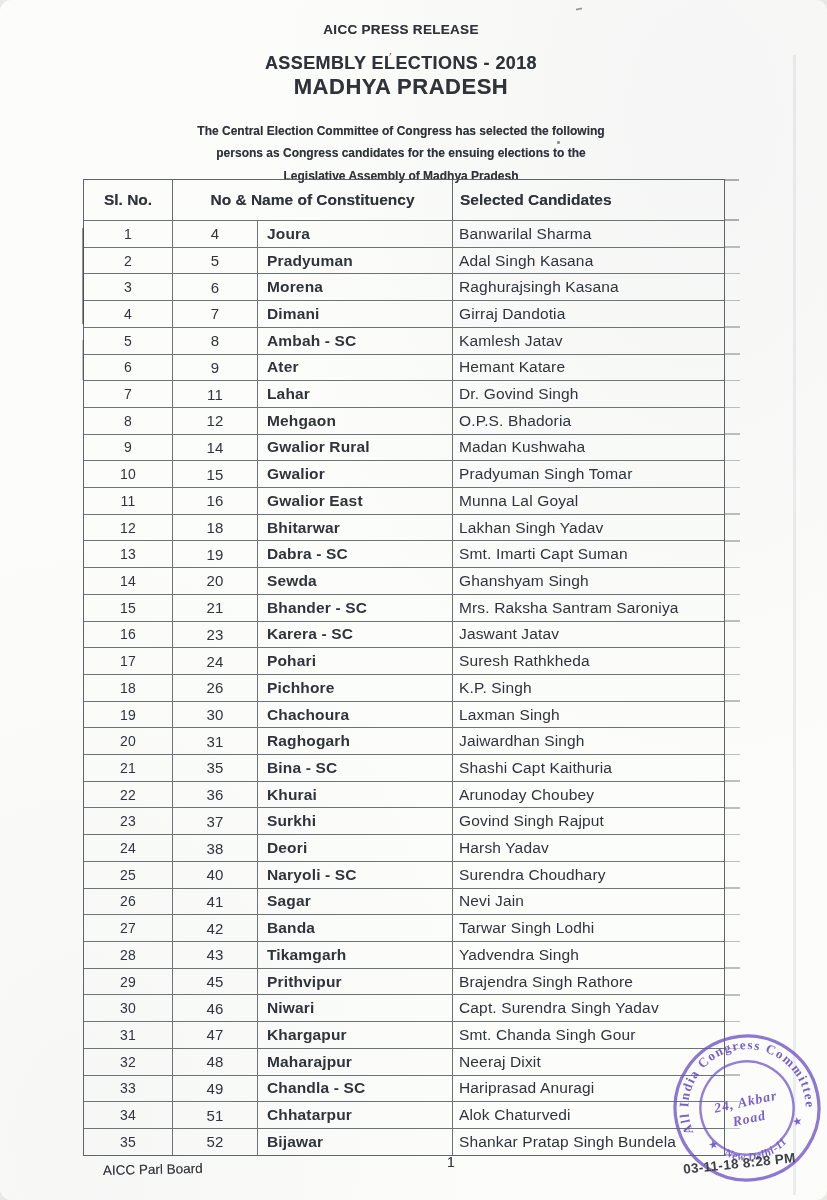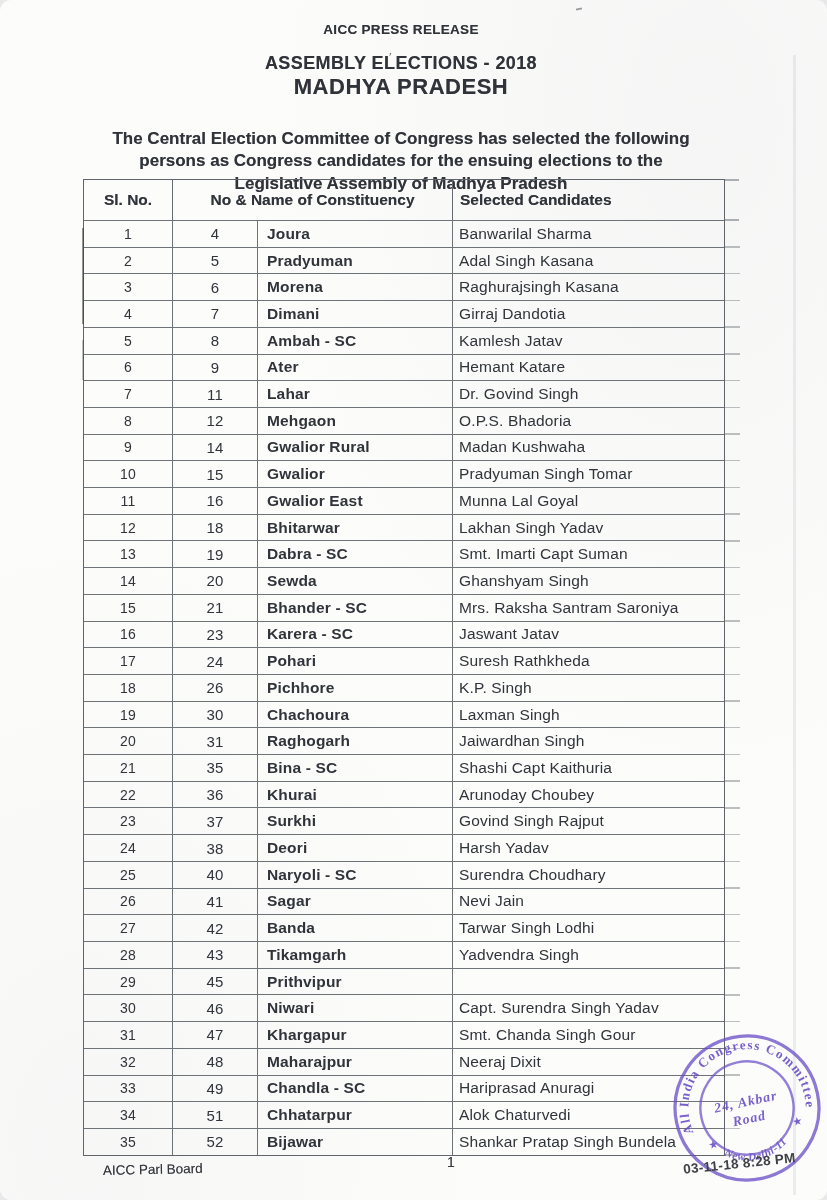--- a/index.html
+++ b/index.html
@@ -12,21 +12,21 @@
     font-family:"Liberation Sans", sans-serif;
     color:#30343a;overflow:hidden;border-radius:11px;
   }
   .ink{text-shadow:0 0 .5px rgba(40,40,45,.5);}
 
   
   .doc-header{position:absolute;left:81px;top:0;width:640px;text-align:center;}
   .h-press{margin-top:22px;font-size:13.5px;font-weight:bold;letter-spacing:.3px;}
   .h-title{margin-top:16px;font-size:18px;font-weight:bold;letter-spacing:.4px;}
   .h-sub{font-size:22px;font-weight:bold;letter-spacing:.5px;}
-  .intro{margin-top:28px;font-size:17px;font-weight:bold;line-height:22.4px;}
+  .intro{margin-top:20px;font-size:12px;font-weight:bold;line-height:22.4px;}
 
   
   .ctable{position:absolute;left:83px;top:179px;width:642px;box-sizing:border-box;
     border:1.6px solid #5f656a;background:transparent;}
   .thead{display:flex;height:40px;font-weight:bold;font-size:15.5px;}
   .th{box-sizing:border-box;display:flex;align-items:center;}
   .th-sl{width:89px;border-right:1.5px solid #646a6f;justify-content:center;}
   .th-con{width:280px;border-right:1.5px solid #646a6f;justify-content:center;}
   .th-cand{flex:1;padding-left:7px;}
   .row{display:flex;height:26.71px;box-sizing:border-box;border-top:1.4px solid #6d7377;}
@@ -280,20 +280,21 @@
     <div class="c c-sl">28</div>
     <div class="c c-no">43</div>
     <div class="c c-nm">Tikamgarh</div>
     <div class="c c-cd">Yadvendra Singh</div>
   </div>
 
   <div class="row">
     <div class="c c-sl">29</div>
     <div class="c c-no">45</div>
     <div class="c c-nm">Prithvipur</div>
+    <div class="c c-cd">Brajendra Singh Rathore</div>
   </div>
 
   <div class="row">
     <div class="c c-sl">30</div>
     <div class="c c-no">46</div>
     <div class="c c-nm">Niwari</div>
     <div class="c c-cd">Capt. Surendra Singh Yadav</div>
   </div>
 
   <div class="row">

